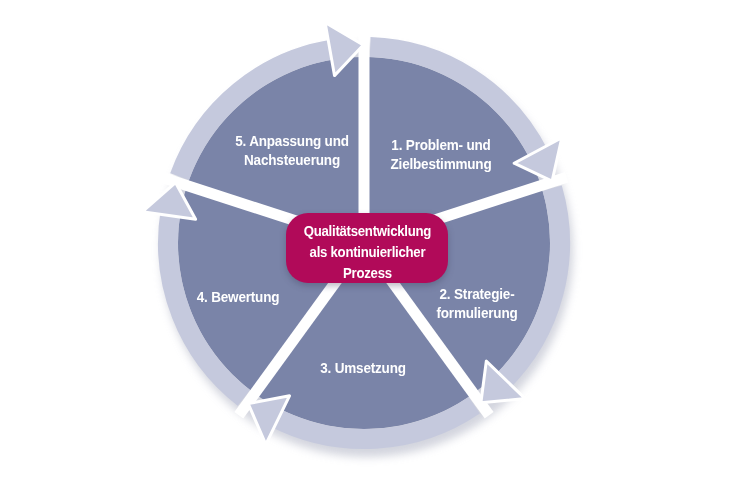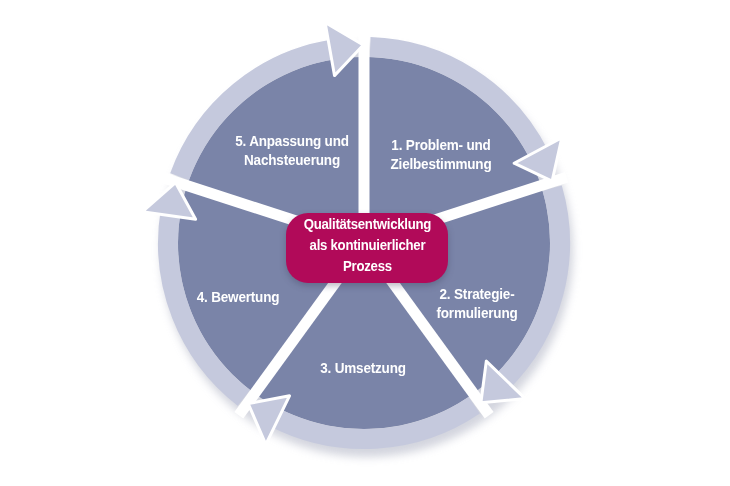--- a/index.html
+++ b/index.html
@@ -23,21 +23,21 @@
     letter-spacing:-0.2px;
   }
   .lbl-line:empty{display:none;}
   .center-box{
     position:absolute;
     left:286px;top:213px;
     width:162px;height:70px;
     background:#b10a59;
     border-radius:22px;
     box-shadow:0 3px 6px rgba(60,60,90,0.35);
-    display:flex;align-items:flex-start;justify-content:center;
+    display:flex;align-items:flex-end;justify-content:center;
   }
   .center-box-text{
     transform:scale(0.88,1);
     color:#ffffff;
     font-weight:bold;
     font-size:15px;
     line-height:21px;
     text-align:center;
     white-space:nowrap;
     letter-spacing:-0.3px;

